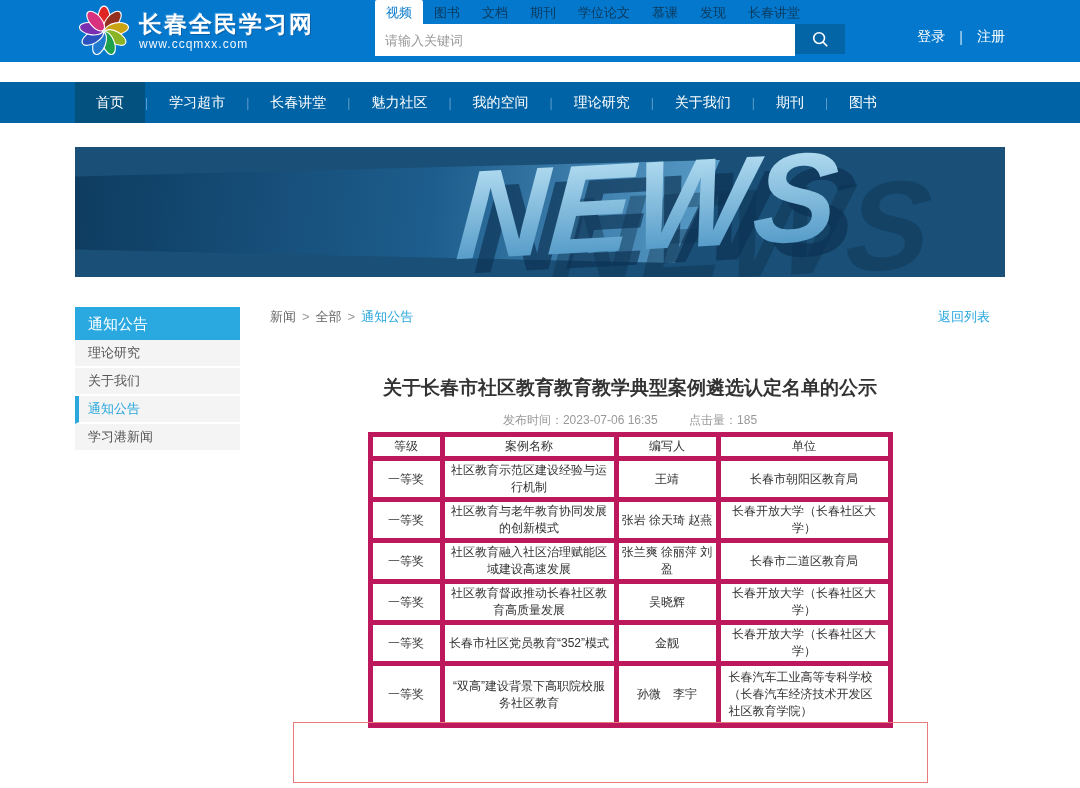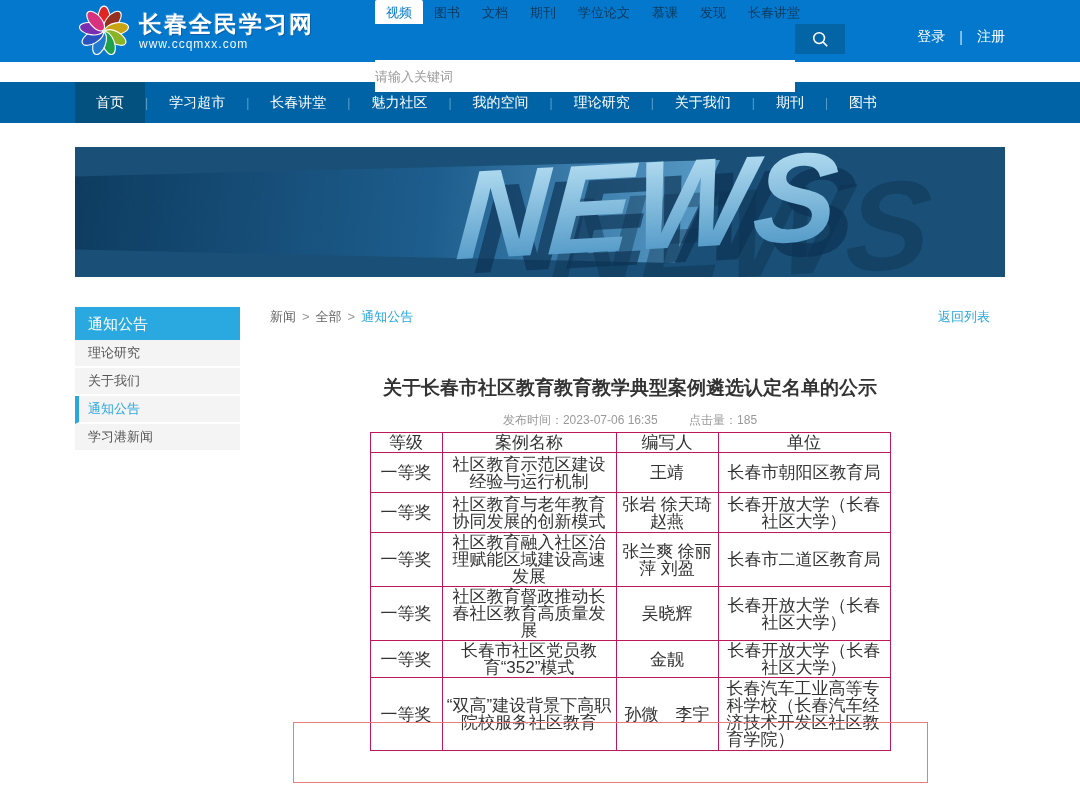--- a/index.html
+++ b/index.html
@@ -14,21 +14,21 @@
   .logo-text{margin-left:8px;color:#fff;}
   .site-name{font-size:23px;font-weight:bold;letter-spacing:2px;line-height:26px;
              text-shadow:1px 1px 0 #0a5fa6, -1px -1px 0 #2a93e0;}
   .site-url{font-size:12px;letter-spacing:1px;opacity:.95;line-height:14px;}
 
   .center-block{position:absolute;left:300px;top:0;width:470px;}
   .header-tabs{display:flex;height:24px;align-items:flex-end;}
   .htab{font-size:13px;color:#0b3a5e;padding:4px 11px 3px;cursor:pointer;line-height:17px;}
   .htab.active{background:#fff;color:#0478cc;border-radius:2px 2px 0 0;}
   .search-row{display:flex;height:30px;}
-  .search-input{width:420px;height:32px;border:none;outline:none;padding:0 0;font-size:13px;color:#333;background:#fff;margin-top:36px;}
+  .search-input{width:420px;height:32px;border:none;outline:none;padding:0 10px;font-size:13px;color:#333;background:#fff;}
   .search-input::placeholder{color:#999;}
   .search-btn{width:50px;height:30px;border:none;background:#0364a6;cursor:pointer;display:flex;align-items:center;justify-content:center;}
   .auth{position:absolute;right:0;top:28px;color:#fff;font-size:14px;display:flex;gap:14px;align-items:center;}
   .auth-link{cursor:pointer;}
   .auth-sep{opacity:.8;}
 
   
   .main-nav{height:41px;background:#0063a5;margin-top:20px;}
   .main-nav-inner{width:930px;margin:0 auto;display:flex;align-items:center;height:41px;}
   .nav-item{color:#fff;font-size:14px;padding:0 21px;height:41px;line-height:41px;cursor:pointer;white-space:nowrap;}
@@ -66,21 +66,21 @@
 
   .article-title{margin:48px 0 0;font-size:19px;font-weight:bold;color:#333;text-align:center;line-height:26px;}
   .article-meta{margin-top:11px;text-align:center;font-size:12px;color:#999;}
   .article-meta span{margin:0 14px;}
 
   .article-body{margin-top:13px;font-size:14px;color:#555;line-height:20px;}
   .article-body p{margin:0;}
   .p-indent{text-indent:2em;}
 
   .news-table{width:520px;margin:3px auto 0;border-collapse:collapse;table-layout:fixed;}
-  .news-table th,.news-table td{border:1px solid #be185d;font-size:17px;color:#333;text-align:center;
+  .news-table th,.news-table td{border:5px solid #be185d;font-size:12px;color:#333;text-align:center;
     padding:1px 3px;line-height:17px;font-weight:normal;word-break:break-all;}
   .news-table th{height:20px;}
   .news-table tr.row1 td,.news-table tr.row2 td,.news-table tr.row3 td,.news-table tr.row4 td{height:40px;}
   .news-table tr.row5 td{height:20px;}
   .news-table tr.row6 td{height:62px;}
   .news-table tr.row6 td:nth-child(4){text-align:left;padding:2px 8px;}
 
   .highlight-box{position:absolute;left:293px;top:722px;width:635px;height:61px;
     border:1px solid #e87c7c;pointer-events:none;}
 </style>

